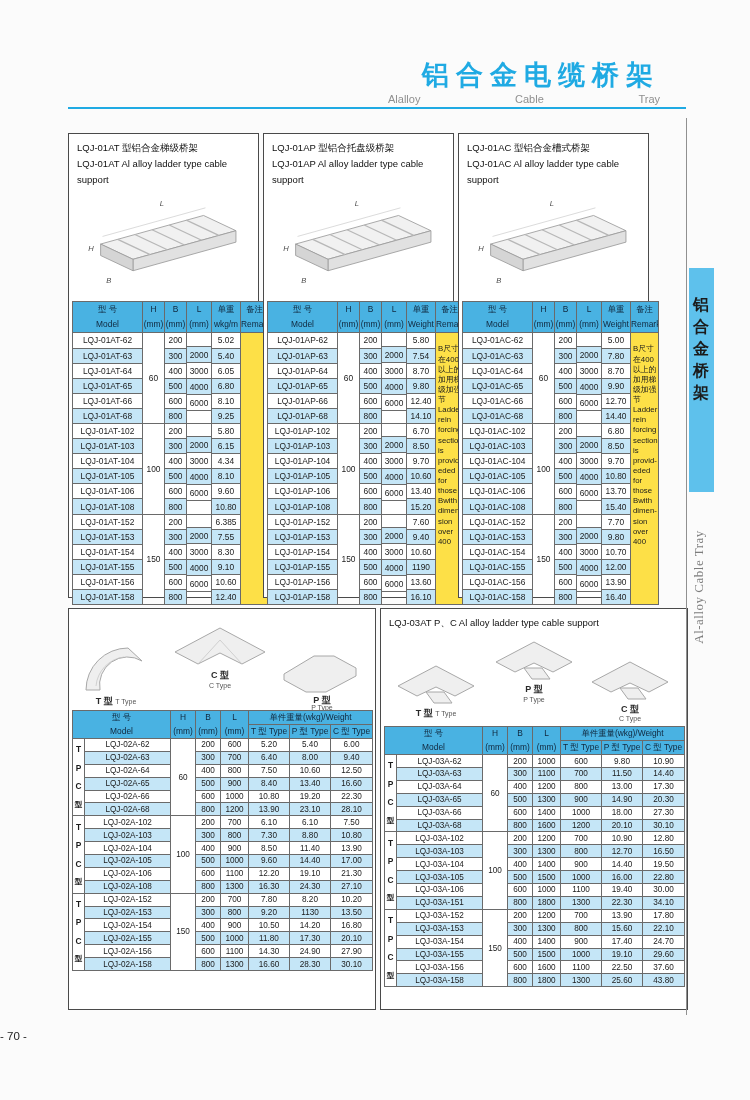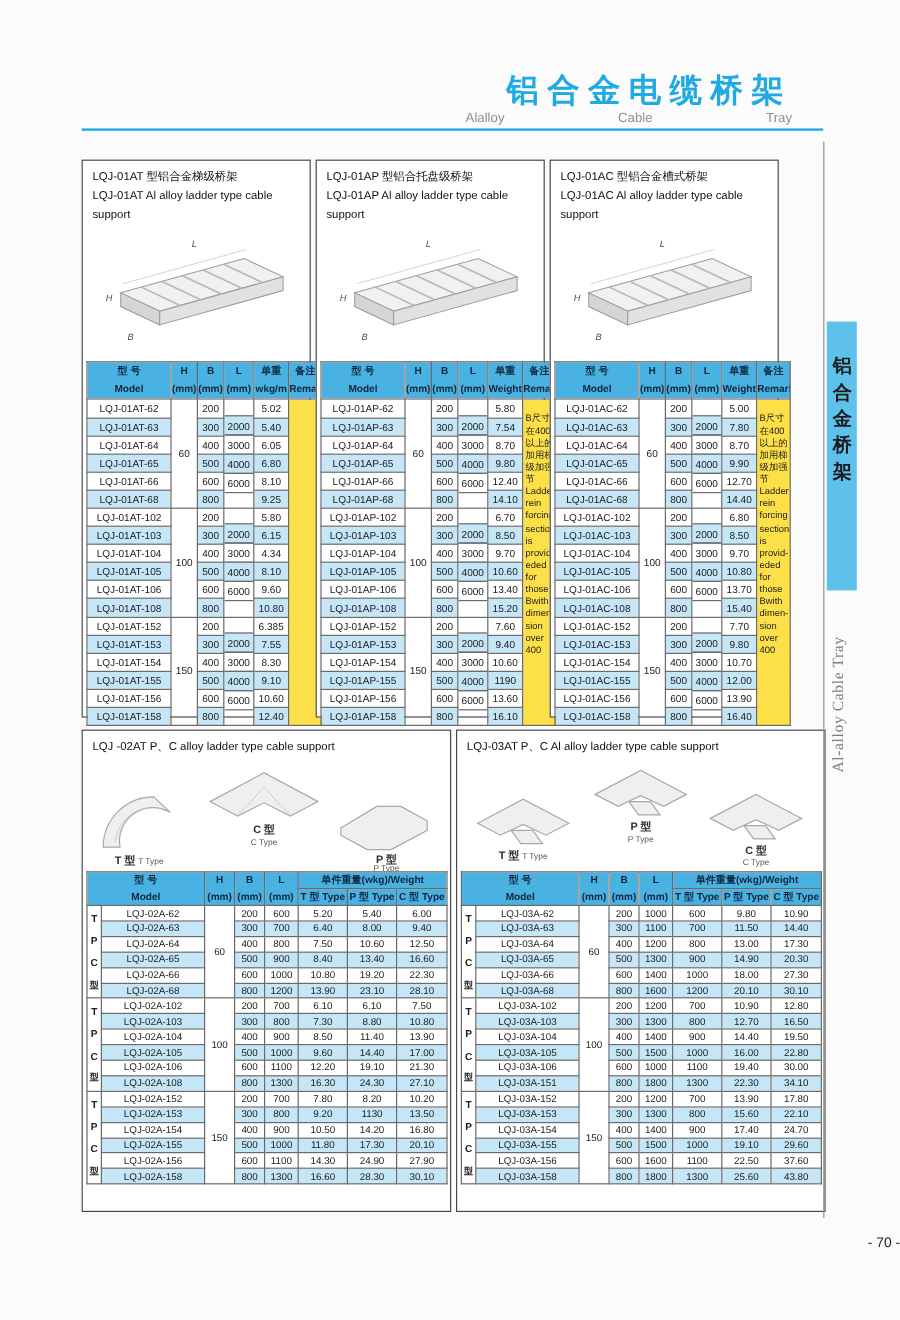--- a/index.html
+++ b/index.html
@@ -17,21 +17,21 @@
   .panel{background:#fff;border:1px solid #4a4a4a;padding:3px}
   .top-panel{width:191px;height:465px}
   .bot-panel{width:308px;height:402px}
   .ptitle{font-size:9.5px;line-height:1.7;padding:3px 0 1px 5px;color:#111}
   .pimg{display:flex;align-items:center;justify-content:center}
   .top-panel .pimg{height:112px}
   .bot-panel .pimg{height:94px}
 
   table{border-collapse:collapse;table-layout:fixed;width:100%;border:1.5px solid #1d1d1d}
   th,td{border:1px solid #6a6a6a;text-align:center;font-size:8.4px;padding:0;overflow:hidden}
-  thead th{background:#49b2e2;font-weight:bold;color:#10273d;line-height:14px;height:14px}
+  thead th{background:#49b2e2;font-weight:normal;color:#10273d;line-height:14px;height:14px}
   thead th div{line-height:15px}
   .top-panel tbody td{height:15.1px}
   .bot-panel tbody td{height:12.9px;font-size:8.2px}
   .bot-panel thead th{line-height:13px;height:13px}
   .bot-panel thead th div{line-height:13.5px}
   .alt{background:#c5e6f7}
   .lcell{vertical-align:middle;padding:0}
   .lv{height:17px;line-height:17px;border-top:1px solid #6a6a6a;border-bottom:1px solid #6a6a6a;margin-top:-1px}
   .lv:first-child{margin-top:0}
   .remark{font-size:7.8px;text-align:left;vertical-align:top;padding:11px 1px 0 2px;
@@ -41,21 +41,21 @@
 
   .sideline{position:absolute;left:686px;top:118px;width:1px;height:897px;background:#909090}
   .sidetab{position:absolute;left:689px;top:268px;width:25px;height:224px;background:#5ec1ec;
     writing-mode:vertical-rl;text-orientation:upright;font-size:16px;letter-spacing:22px;
     line-height:25px;color:#1b1b1b;padding-top:15px;font-weight:bold}
   .sideen{position:absolute;left:683px;top:494px;width:32px;height:186px;display:flex;
     align-items:center;justify-content:center}
   .sideen span{transform:rotate(-90deg);white-space:nowrap;font-family:"Liberation Serif",serif;
     font-size:13px;color:#7d7d7d;letter-spacing:.5px}
 
-  .pageno{position:absolute;left:0;top:1030px;width:750px;text-align:right;font-size:11.5px;color:#222}
+  .pageno{position:absolute;left:0;top:1030px;width:750px;text-align:left;font-size:11.5px;color:#222}
 </style>
 </head>
 <body>
 
 <div class="hdr-title">铝合金电缆桥架</div>
 <div class="hdr-sub">
   <span>Alalloy</span>
   <span>Cable</span>
   <span>Tray</span>
 </div>
@@ -632,21 +632,20 @@
             <td class="alt">800</td>
             <td class="alt">16.40</td>
           </tr>
         </tbody>
       </table>
     </div>
   </div>
 <div class="bottom-row" id="bottomRow">
     <div class="panel bot-panel">
       <div class="ptitle">
-        <div>LQJ -02AT P、C alloy ladder type cable support</div>
       </div>
       <div class="pimg">
         <svg width="300" height="94" viewBox="0 0 300 94">
     <g stroke="#a8a8a8" stroke-width="1" fill="#efefef">
       <path d="M14,74 A42,42 0 0 1 56,32 L70,45 A28,28 0 0 0 28,74 Z"></path>
       <path d="M103,36 L148,12 L193,36 L170,48 L148,37 L126,48 Z"></path>
       <path d="M212,58 L242,40 L262,40 L284,52 L284,60 L254,76 L234,76 L212,64 Z"></path>
     </g>
     <g stroke="#c2c2c2" stroke-width="0.7" fill="none">
       <path d="M24,70 A32,32 0 0 1 52,41"></path>

